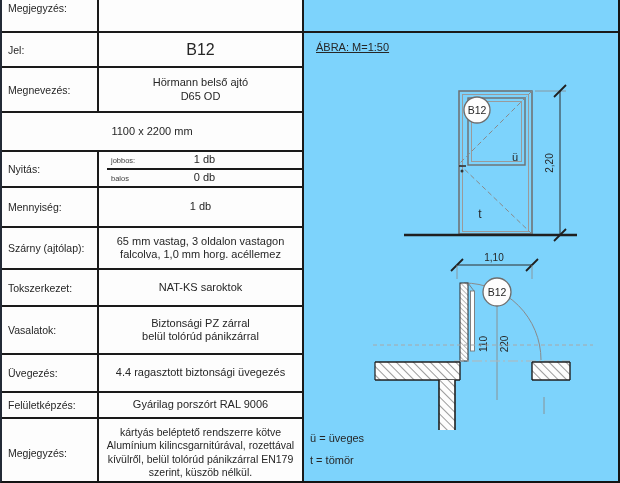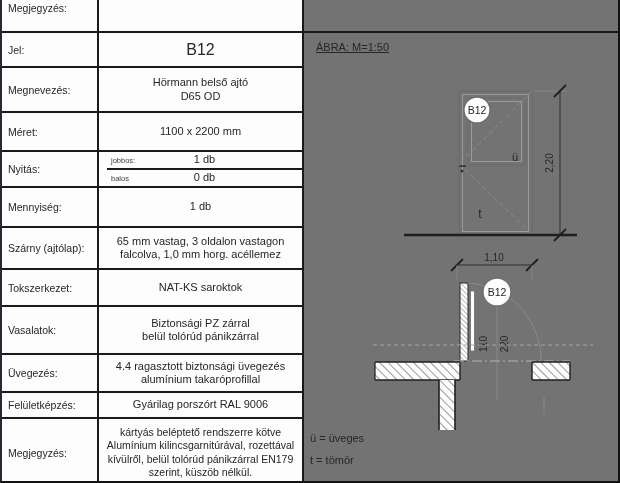--- a/index.html
+++ b/index.html
@@ -1,17 +1,17 @@
 <!DOCTYPE html>
 <html><head>
 <meta charset="utf-8">
 <style>
   html,body{margin:0;padding:0;background:#ffffff;}
   .sheet{
-    position:relative;width:616px;height:481px;background:#737373;
+    position:relative;width:616px;height:481px;background:#7dd3fc;
     border-left:2px solid #232a36;border-right:2px solid #141414;border-bottom:2px solid #141414;
     font-family:"Liberation Sans",sans-serif;color:#262626;overflow:hidden;
   }
   .spec-table{position:absolute;left:0;top:0;width:300px;}
   .row{display:flex;border-bottom:2px solid #1a1a1a;box-sizing:border-box;background:#fdfdfd;}
   .label-cell{
     width:97px;border-right:2px solid #1a1a1a;display:flex;align-items:center;
     padding-left:6px;box-sizing:border-box;font-size:10.5px;white-space:nowrap;overflow:hidden;
   }
   .label-top{align-items:flex-start;padding-top:2px;}
@@ -50,21 +50,20 @@
 
     <div class="row" style="height:45px">
       <div class="label-cell">Megnevezés:</div>
       <div class="value-cell">
         <div>Hörmann belső ajtó</div>
         <div>D65 OD</div>
       </div>
     </div>
 
     <div class="row" style="height:39px">
-      <div class="label-cell">Méret:</div>
       <div class="value-cell">1100 x 2200 mm</div>
     </div>
 
     <div class="row" style="height:36px">
       <div class="label-cell">Nyitás:</div>
       <div class="value-cell" style="justify-content:flex-start;padding-left:8px;">
         <div class="sub-row first">
           <span class="sub-key">jobbos:</span>
           <span class="sub-val">1 db</span>
         </div>
@@ -98,21 +97,20 @@
       <div class="value-cell">
         <div>Biztonsági PZ zárral</div>
         <div>belül tolórúd pánikzárral</div>
       </div>
     </div>
 
     <div class="row" style="height:38px">
       <div class="label-cell">Üvegezés:</div>
       <div class="value-cell">
         <div>4.4 ragasztott biztonsági üvegezés</div>
-        <div>alumínium takaróprofillal</div>
       </div>
     </div>
 
     <div class="row" style="height:26px">
       <div class="label-cell">Felületképzés:</div>
       <div class="value-cell">Gyárilag porszórt RAL 9006</div>
     </div>
 
     <div class="row" style="height:69px">
       <div class="label-cell">Megjegyzés:</div>

